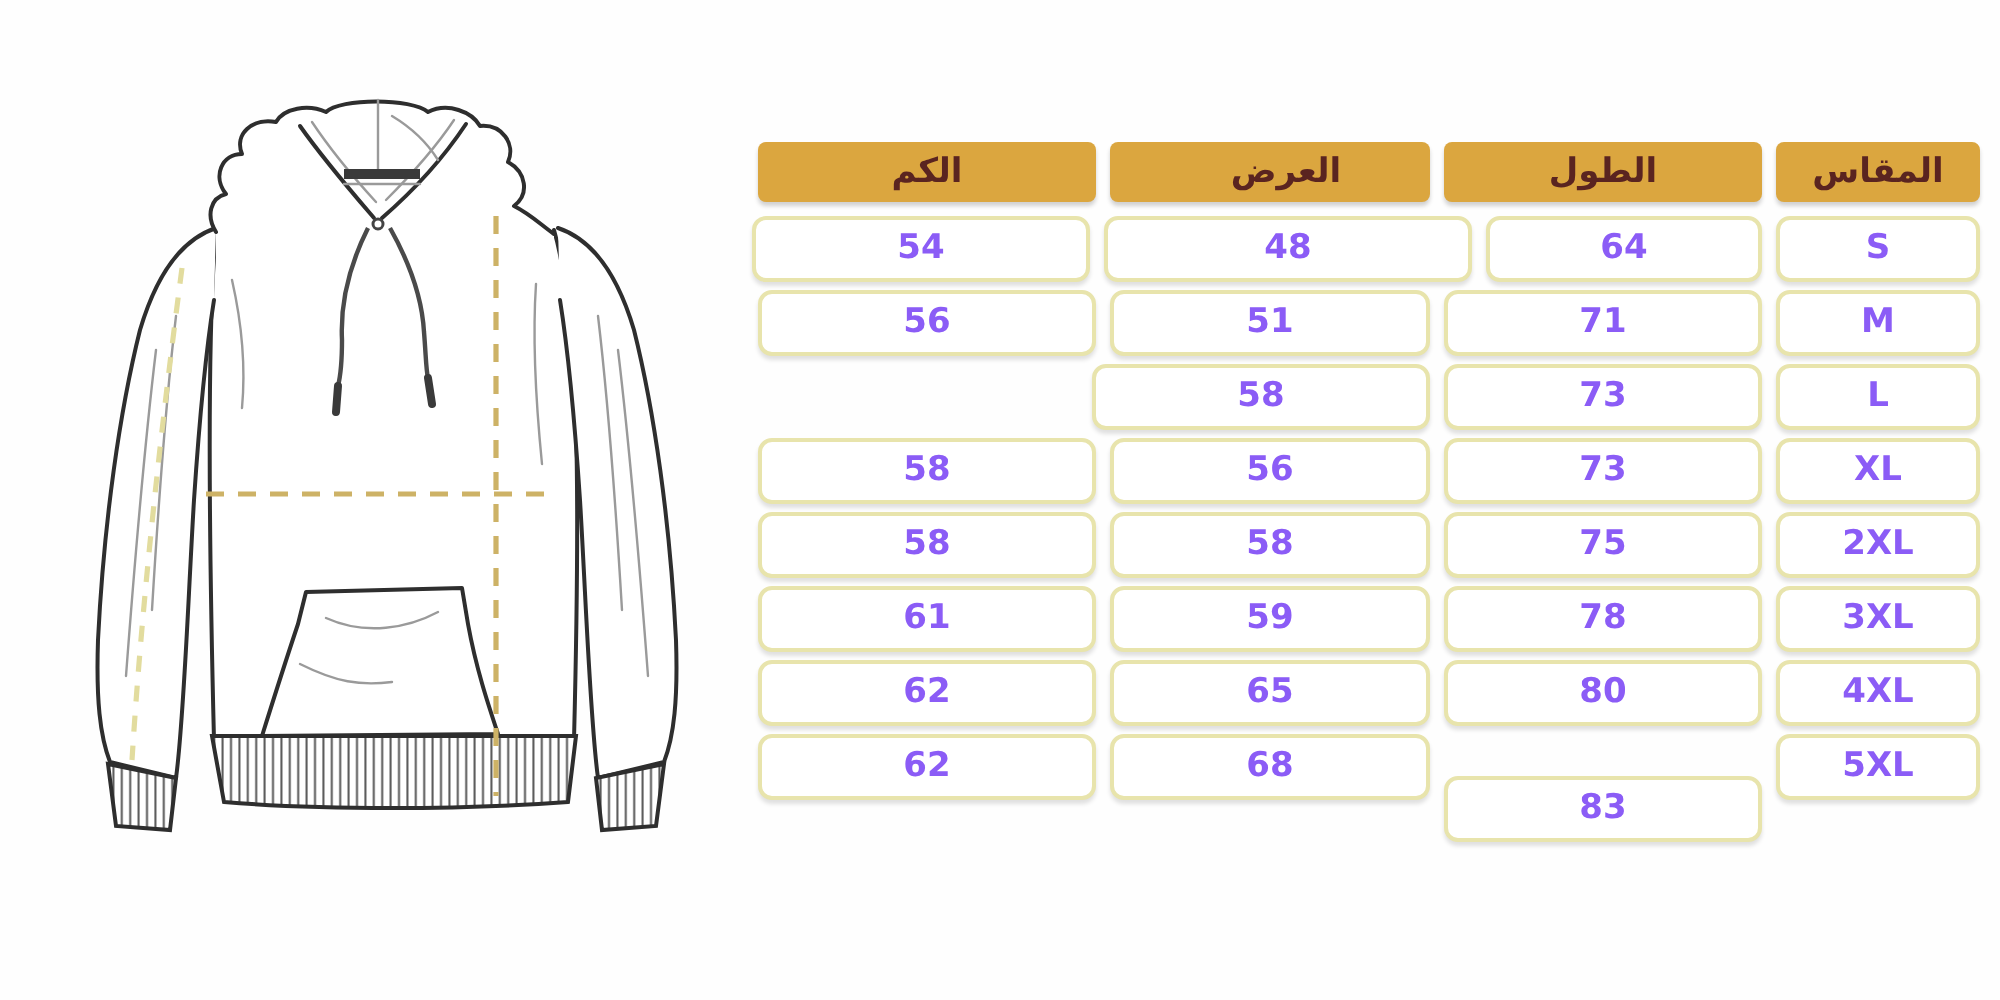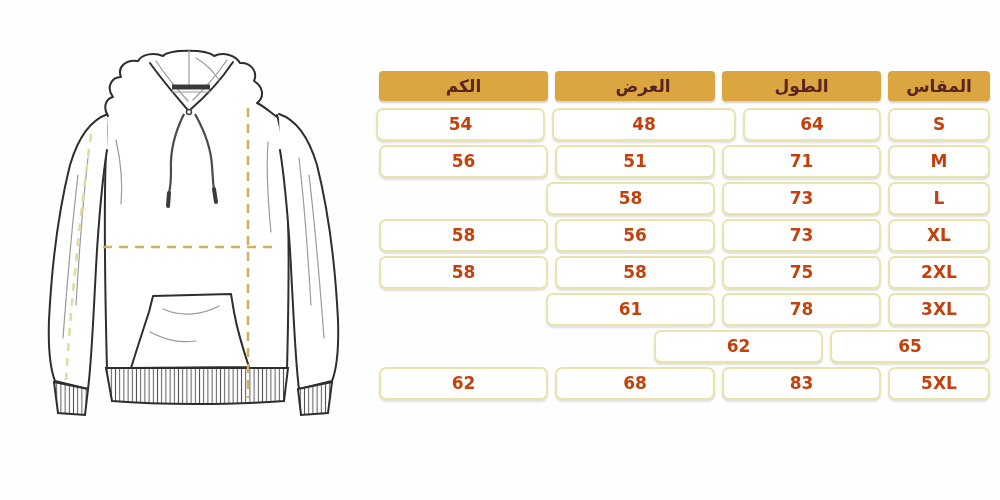--- a/index.html
+++ b/index.html
@@ -14,21 +14,21 @@
   .hcell{
     background:var(--header-bg,#dba63f);color:var(--header-fg,#5a2420);
     height:30px;line-height:30px;text-align:center;font-weight:bold;
     font-size:17px;border-radius:4px;box-shadow:0 2px 2px rgba(0,0,0,.18);
     box-sizing:border-box;
   }
   .trow.header{margin-bottom:7px;}
   .cell{
     background:var(--cell-bg,#ffffff);border:2px solid var(--cell-border,#e8e4ac);
     height:33px;line-height:29px;text-align:center;font-weight:600;
-    font-size:17px;color:#c2410c;border-radius:7px;
+    font-size:17px;color:#8b5cf6;border-radius:7px;
     box-shadow:0 2px 2px rgba(0,0,0,.12);box-sizing:border-box;
   }
   .outline{fill:none;stroke:#2e2e2e;stroke-width:2;stroke-linecap:round;stroke-linejoin:round;}
   .thin{fill:none;stroke:#9a9a9a;stroke-width:1.2;stroke-linecap:round;}
   .whitefill{fill:#ffffff;stroke:none;}
   .measure{fill:none;stroke:var(--measure,#cdb266);stroke-width:2.6;stroke-dasharray:9 7;}
   .measure-sleeve{fill:none;stroke:var(--measure-sleeve,#e2dc9e);stroke-width:2.6;stroke-dasharray:8 7;}
 </style>
 </head>
 <body>
@@ -143,28 +143,31 @@
         </div>
         <div class="trow">
           <div class="cell" style="width: 102px;">2XL</div>
           <div class="cell" style="width: 159px;">75</div>
           <div class="cell" style="width: 160px;">58</div>
           <div class="cell" style="width: 169px;">58</div>
         </div>
         <div class="trow">
           <div class="cell" style="width: 102px;">3XL</div>
           <div class="cell" style="width: 159px;">78</div>
+          <div class="cell" style="width: 160px;">59</div>
           <div class="cell" style="width: 169px;">61</div>
         </div>
         <div class="trow">
+          <div class="cell" style="width: 102px;">4XL</div>
+          <div class="cell" style="width: 159px;">80</div>
           <div class="cell" style="width: 160px;">65</div>
           <div class="cell" style="width: 169px;">62</div>
         </div>
         <div class="trow">
           <div class="cell" style="width: 102px;">5XL</div>
-          <div class="cell" style="width: 159px;">83</div>
+          <div class="cell" style="width: 159px; margin-top: 21px;">83</div>
           <div class="cell" style="width: 160px;">68</div>
           <div class="cell" style="width: 169px;">62</div>
         </div>
       </div>
   </div>
 
 </div>
 
 </body></html>

